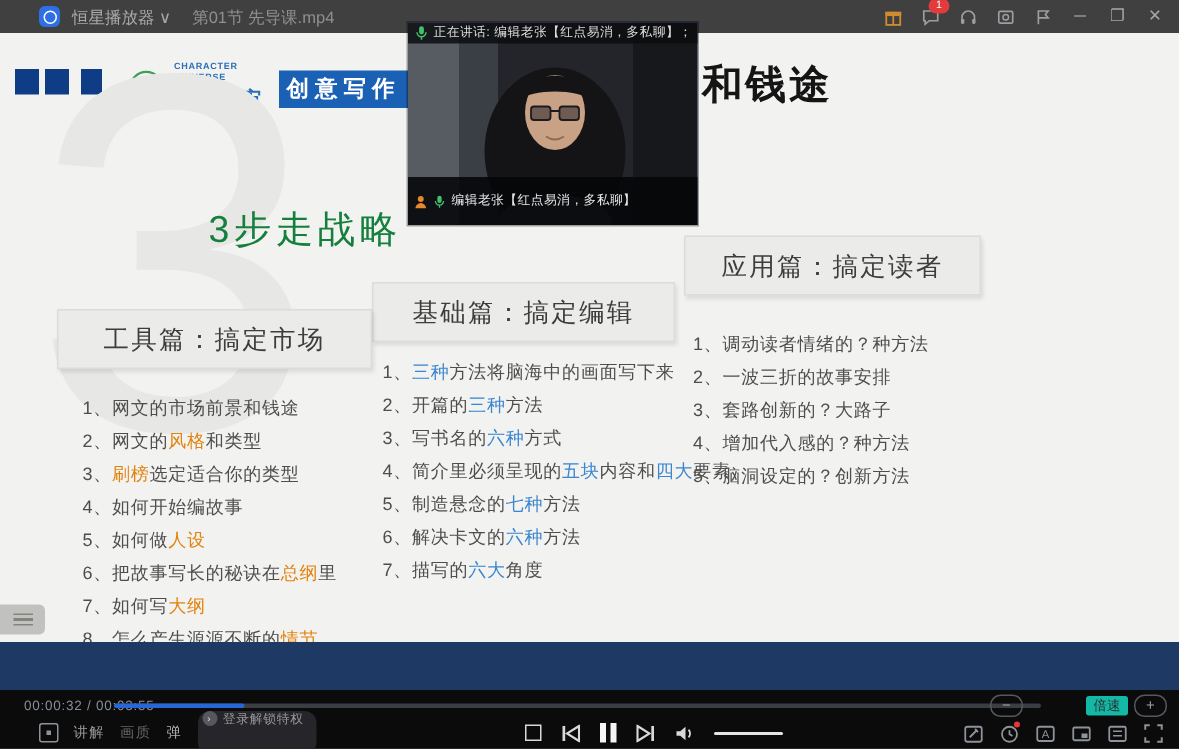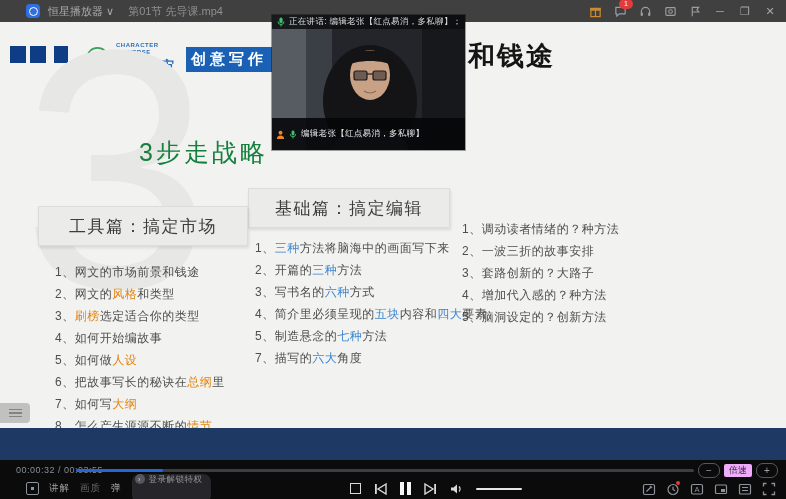--- a/index.html
+++ b/index.html
@@ -59,22 +59,22 @@
   .cam-svg{position:absolute;inset:0;}
 
   
   .controls{position:absolute;bottom:0;left:0;right:0;height:39px;background:#0b0b0c;z-index:25;}
   .time{position:absolute;left:16px;top:5px;font-size:9px;color:#868d96;letter-spacing:.5px;}
   .track{position:absolute;left:76px;right:92px;top:9px;height:3px;background:#3a3d42;border-radius:2px;}
   .fill{height:3px;background:#2766d6;border-radius:2px;}
   .speed{position:absolute;right:8px;top:3px;display:flex;align-items:center;gap:4px;}
   .speed .pm{width:20px;height:13px;border:1px solid #55585e;border-radius:7px;color:#9aa0a8;font-size:10px;
              display:flex;align-items:center;justify-content:center;line-height:1;}
-  .speed .lab{width:28px;height:13px;background:#f0abfc;border-radius:2px;color:#2b2b2b;font-size:9px;
-              display:flex;align-items:center;justify-content:center;}
+  .speed .lab{width:28px;height:13px;background:#14b8a6;border-radius:2px;color:#2b2b2b;font-size:9px;
+              display:flex;align-items:center;justify-content:center;margin-left:38px;}
 
   .row2{position:absolute;left:0;right:0;top:18px;height:21px;}
   .bl{position:absolute;display:flex;align-items:center;height:21px;top:0;}
   .win-ic{width:11px;height:11px;border:1.2px solid #8e939a;border-radius:2px;display:flex;align-items:center;justify-content:center;}
   .win-ic i{width:3px;height:3px;background:#8e939a;display:block;}
   .bl-txt{font-size:9.5px;color:#9b9b9b;margin-left:10px;letter-spacing:1px;}
   .bl-dim{color:#676767;}
   .login-pill{margin-left:10px;height:29px;background:#26262a;border-radius:8px;display:flex;align-items:flex-start;
               gap:4px;padding:0 8px 0 3px;}
   .login-pill .cir{width:10px;height:10px;border-radius:50%;background:#55585e;color:#d8d8d8;font-size:7px;
@@ -166,37 +166,39 @@
         </div>
       </div>
 
       <div class="course-tag">创意写作</div>
       <div class="partial-title">和钱途</div>
       <div class="watermark">3</div>
       <div class="subtitle">3步走战略</div>
 
       <div class="col-header" style="left:248px;top:166px;width:200px;height:38px;">基础篇：搞定编辑</div>
       <div class="col-header" style="left:38px;top:184px;width:208px;height:38px;">工具篇：搞定市场</div>
+      <div class="col-header" style="left:456px;top:135px;width:196px;height:38px;">应用篇：搞定读者</div>
 
       <div class="col-list" style="left:55px;top:230px;margin-top:12px;">
           <div><span>1、网文的市场前景和钱途</span></div>
           <div><span>2、网文的</span><span class="hl-orange">风格</span><span>和类型</span></div>
           <div><span>3、</span><span class="hl-orange">刷榜</span><span>选定适合你的类型</span></div>
           <div><span>4、如何开始编故事</span></div>
           <div><span>5、如何做</span><span class="hl-orange">人设</span></div>
           <div><span>6、把故事写长的秘诀在</span><span class="hl-orange">总纲</span><span>里</span></div>
           <div><span>7、如何写</span><span class="hl-orange">大纲</span></div>
           <div><span>8、怎么产生源源不断的</span><span class="hl-orange">情节</span></div>
         </div>
       <div class="col-list" style="left:255px;top:218px;">
           <div><span>1、</span><span class="hl-blue">三种</span><span>方法将脑海中的画面写下来</span></div>
           <div><span>2、开篇的</span><span class="hl-blue">三种</span><span>方法</span></div>
           <div><span>3、写书名的</span><span class="hl-blue">六种</span><span>方式</span></div>
           <div><span>4、简介里必须呈现的</span><span class="hl-blue">五块</span><span>内容和</span><span class="hl-blue">四大</span><span>要素</span></div>
           <div><span>5、制造悬念的</span><span class="hl-blue">七种</span><span>方法</span></div>
+          <div><span>6、解决卡文的</span><span class="hl-blue">六种</span><span>方法</span></div>
           <div><span>7、描写的</span><span class="hl-blue">六大</span><span>角度</span></div>
         </div>
       <div class="col-list" style="left:462px;top:199px;">
           <div><span>1、调动读者情绪的？种方法</span></div>
           <div><span>2、一波三折的故事安排</span></div>
           <div><span>3、套路创新的？大路子</span></div>
           <div><span>4、增加代入感的？种方法</span></div>
           <div><span>5、脑洞设定的？创新方法</span></div>
         </div>
     </div>

